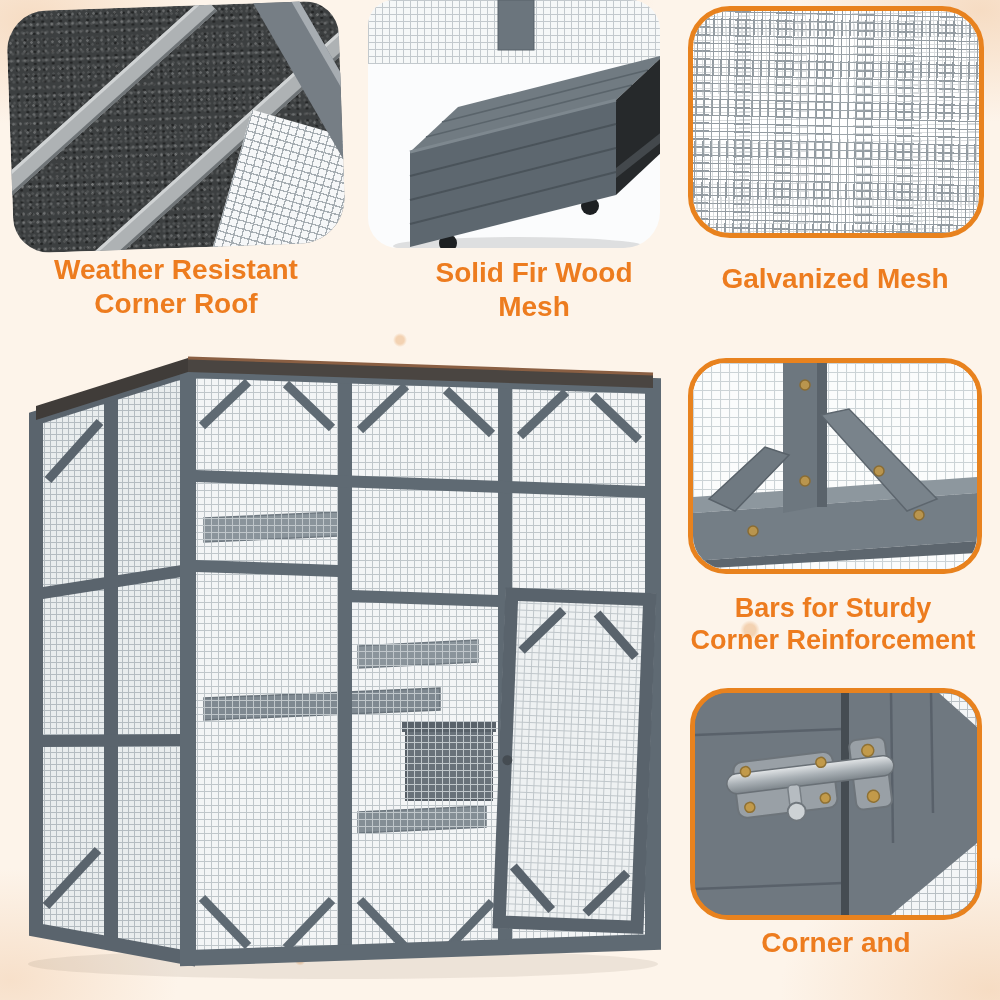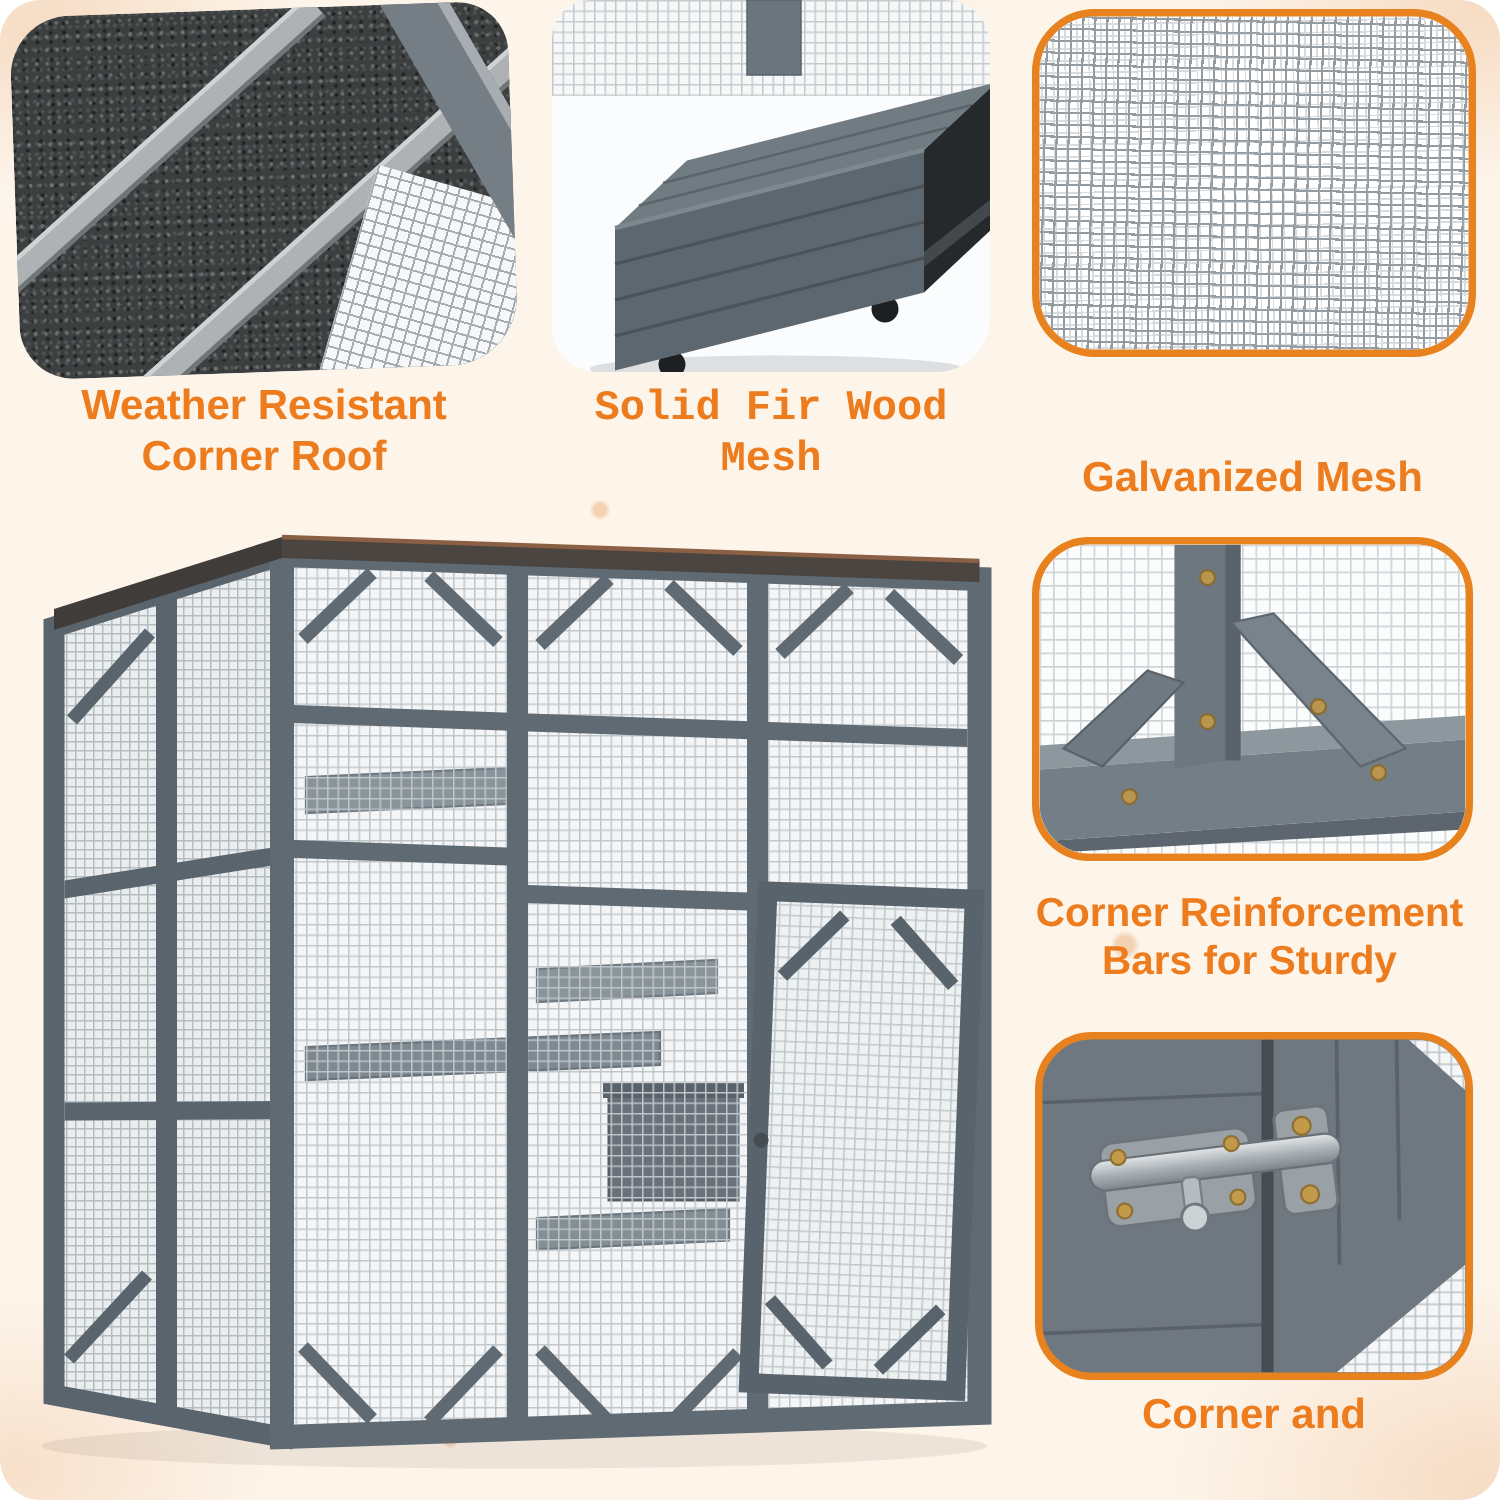--- a/index.html
+++ b/index.html
@@ -11,21 +11,20 @@
       radial-gradient(240px 150px at 3% 2%, #f6dcc3 0%, rgba(246,220,195,0) 70%),
       radial-gradient(260px 160px at 98% 1%, #f6dcc3 0%, rgba(246,220,195,0) 70%),
       radial-gradient(240px 160px at 1% 98%, #f7e0ca 0%, rgba(247,224,202,0) 70%),
       radial-gradient(300px 190px at 99% 99%, #f6dcc3 0%, rgba(246,220,195,0) 70%),
       radial-gradient(150px 90px at 55% 0%, #f8e3cf 0%, rgba(248,227,207,0) 70%),
       radial-gradient(10px 10px at 40% 34%, #f3d2b2 40%, rgba(243,210,178,0) 70%),
       radial-gradient(14px 14px at 75% 63%, #f3d2b2 40%, rgba(243,210,178,0) 70%),
       radial-gradient(9px 9px at 12% 62%, #f3d2b2 40%, rgba(243,210,178,0) 70%),
       radial-gradient(12px 12px at 93% 47%, #f3d2b2 40%, rgba(243,210,178,0) 70%),
       radial-gradient(8px 8px at 30% 96%, #f3d2b2 40%, rgba(243,210,178,0) 70%);
-    border-radius: 27px;
   }
 
   .photo{position:absolute;overflow:hidden;box-sizing:border-box;}
   .bordered{border:5px solid #e8821e;background:#fff;}
 
   
   .roof-photo{
     left:10px;top:6px;width:332px;height:242px;
     border-radius:40px 34px 46px 36px;
     transform:rotate(-2deg);
@@ -73,22 +72,22 @@
 
   
   .catio-wrap{position:absolute;left:8px;top:350px;width:655px;height:640px;}
   .catio-wrap svg{width:100%;height:100%;display:block;}
   .photo svg{width:100%;height:100%;display:block;}
 
   
   .caption{position:absolute;color:#ed7c1f;font-weight:700;text-align:center;font-size:28px;line-height:1.2;}
   .caption span{display:block;}
   .cap-roof{left:8px;top:253px;width:336px;}
-  .cap-wood{left:364px;top:256px;width:300px;font-family:Liberation Mono, monospace;}
-  .cap-mesh{left:674px;top:262px;width:322px;margin-top:39px;}
+  .cap-wood{left:384px;top:256px;width:300px;}
+  .cap-mesh{left:674px;top:262px;width:322px;}
   .cap-corner{left:670px;top:592px;width:326px;font-size:27px;}
   .cap-latch{left:690px;top:926px;width:292px;}
 </style>
 </head>
 <body>
 
 <div class="stage">
 
   <div class="photo roof-photo">
     <div class="roof-seam seam-a"></div>
@@ -237,22 +236,22 @@
         <circle cx="112" cy="22" r="5"></circle>
         <circle cx="112" cy="118" r="5"></circle>
         <circle cx="186" cy="108" r="5"></circle>
         <circle cx="60" cy="168" r="5"></circle>
         <circle cx="226" cy="152" r="5"></circle>
       </g>
     </svg>
   </div>
 
   <div class="caption cap-corner">
+    <span>Bars for Sturdy</span>
     <span>Corner Reinforcement</span>
-    <span>Bars for Sturdy</span>
   </div>
 
   <div class="photo bordered latch-photo">
     <svg viewBox="0 0 282 222">
       <defs>
         <pattern id="meshD" width="8" height="8" patternUnits="userSpaceOnUse">
           <rect width="8" height="8" fill="#f4f6f7"></rect>
           <path d="M0 .5 H8 M.5 0 V8" stroke="#b9c0c4" stroke-width="1" fill="none"></path>
         </pattern>
         <linearGradient id="boltG" x1="0" y1="0" x2="0" y2="1">

